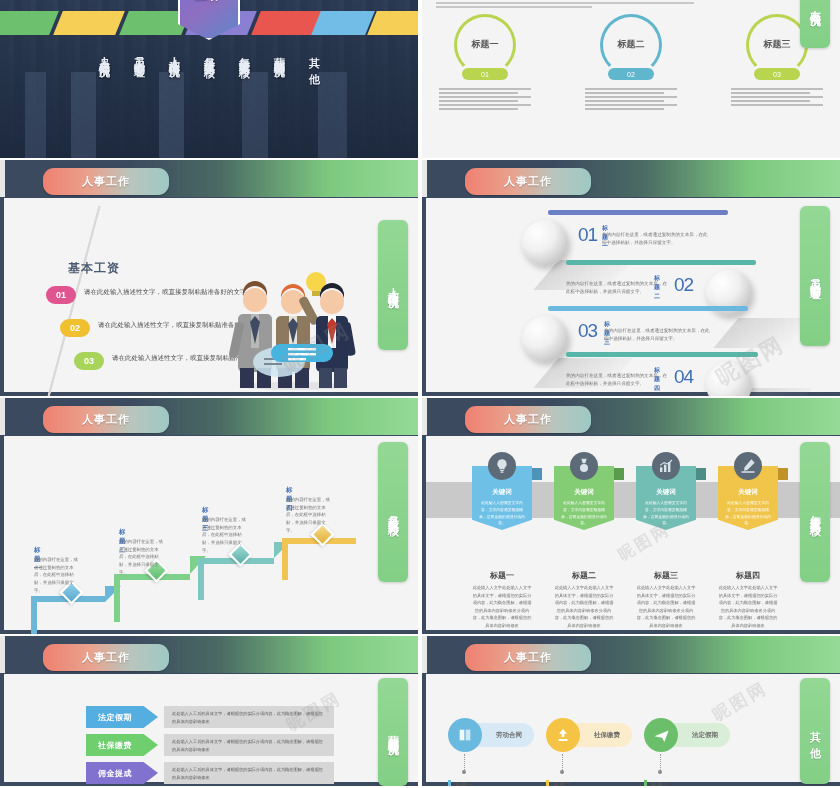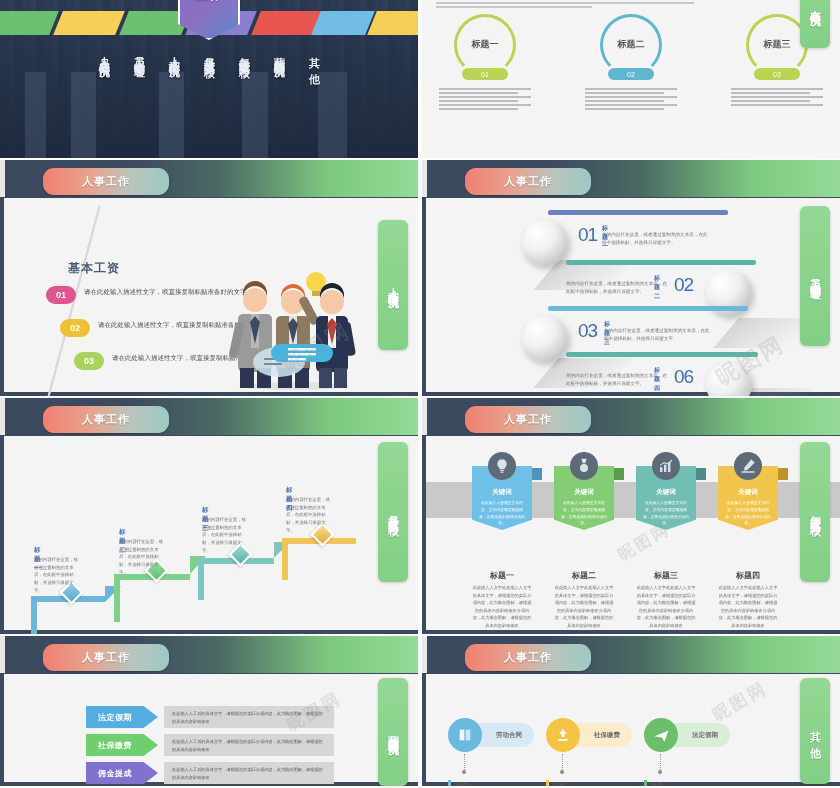--- a/index.html
+++ b/index.html
@@ -371,21 +371,21 @@
         <div class="s4-bar" style="left:122px;top:108px;width:200px;background:#6ab8dd;"></div>
         <div class="s4-sphere" style="left:96px;top:118px;"></div>
         <div class="s4-num" style="left:152px;top:122px;">03</div>
         <div class="s4-h" style="left:178px;top:122px;">标题三</div>
         <div class="s4-p" style="left:178px;top:129px;">您的内容打在这里，或者通过复制您的文本后，在此框中选择粘贴，并选择只保留文字。</div>
       </div>
 
       <div class="s4-item">
         <div class="s4-bar" style="left:140px;top:154px;width:192px;background:#57b6a8;"></div>
         <div class="s4-sphere" style="left:280px;top:164px;"></div>
-        <div class="s4-num" style="left:248px;top:168px;">06</div>
+        <div class="s4-num" style="left:248px;top:168px;">04</div>
         <div class="s4-h" style="left:228px;top:168px;">标题四</div>
         <div class="s4-p" style="left:140px;top:174px;width:104px;">您的内容打在这里，或者通过复制您的文本后，在此框中选择粘贴，并选择只保留文字。</div>
       </div>
 
       <div class="sidetab" style="top:8px;height:140px;">
         <span>员工考勤管理</span>
       </div>
       <div class="watermark" style="right:52px;bottom:16px;">昵图网</div>
     </div>
   </div>

